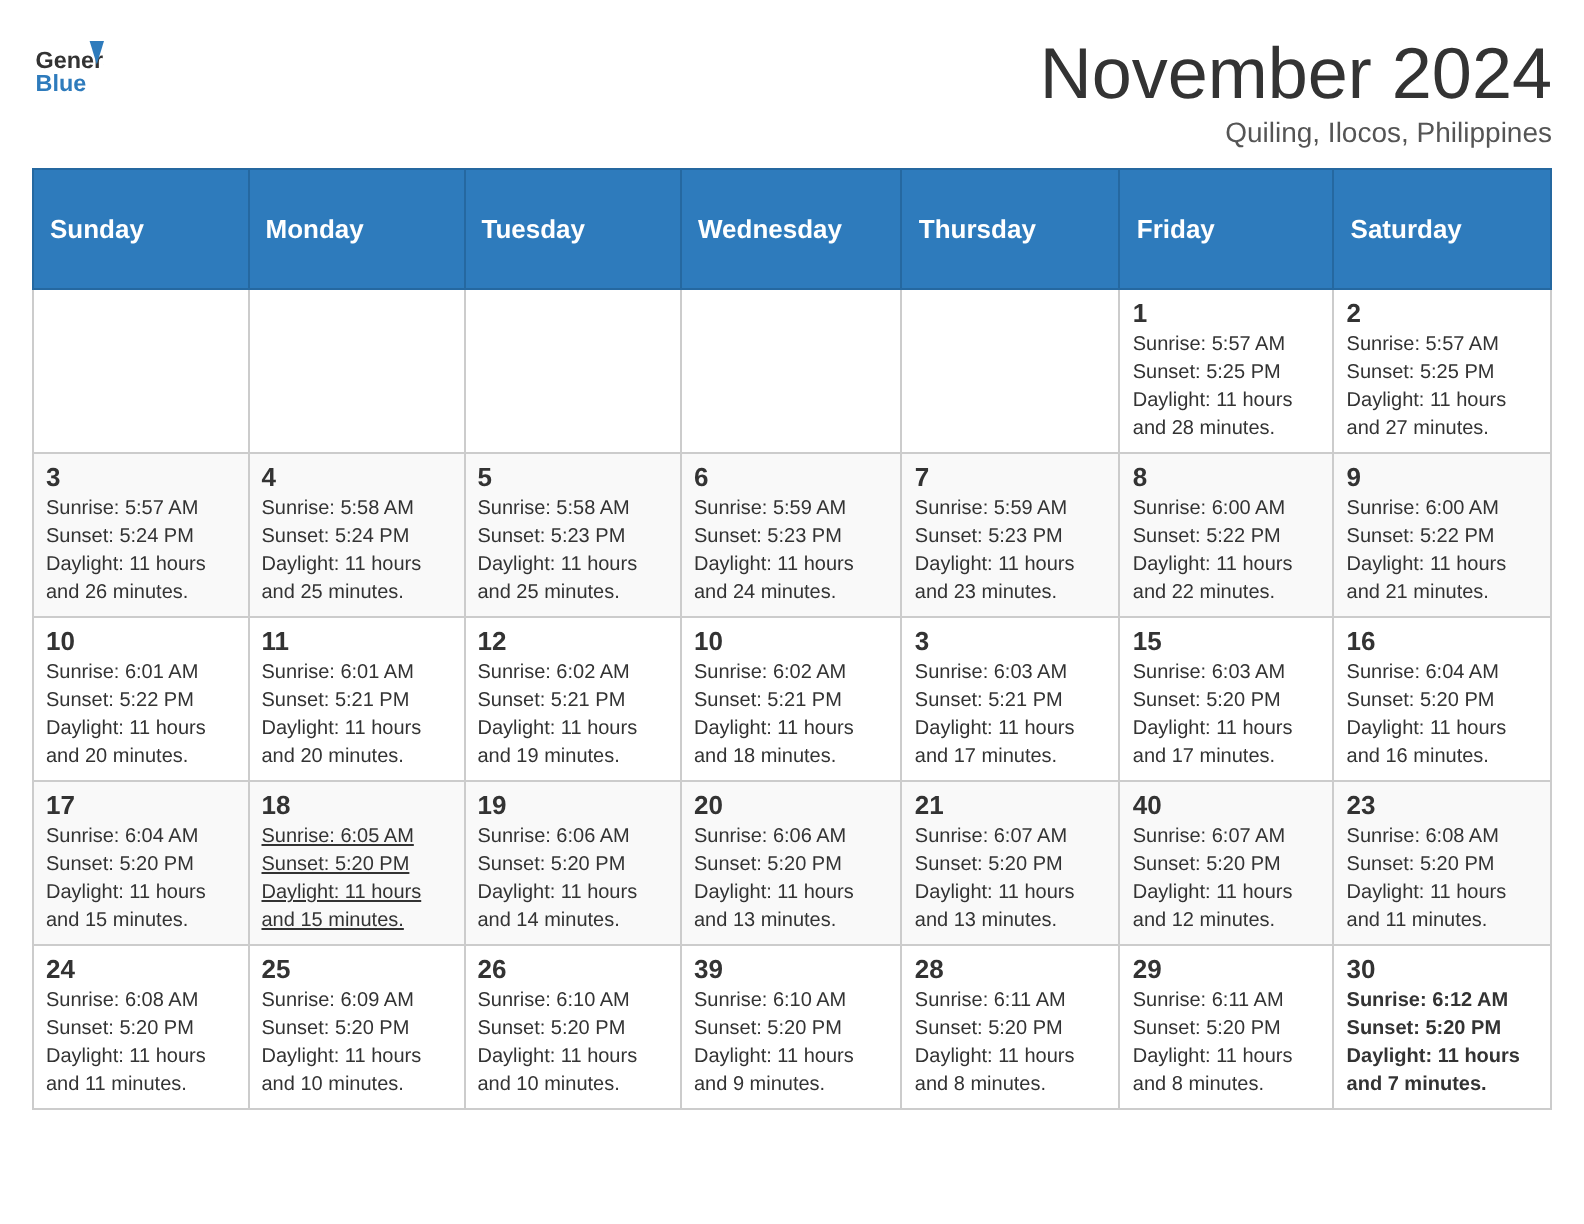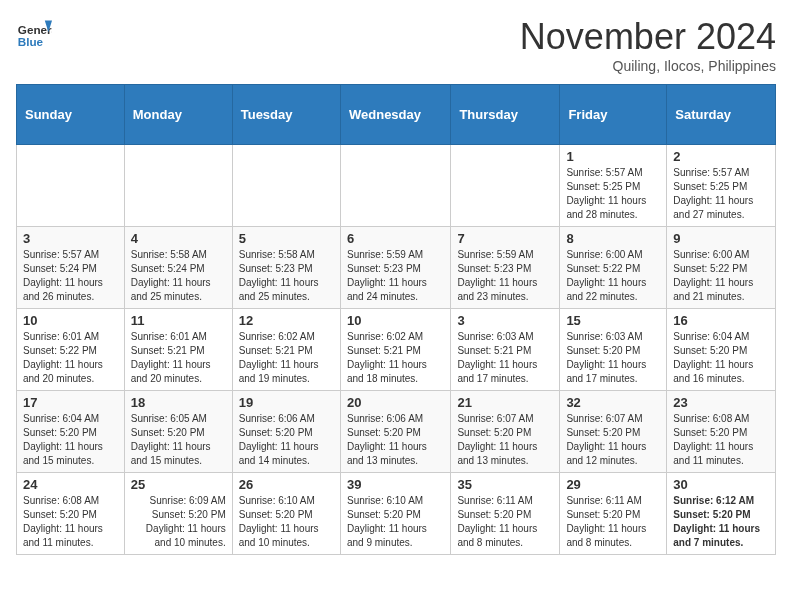--- a/index.html
+++ b/index.html
@@ -234,21 +234,21 @@
       <tr>
         <td>
           <span class="day-num">17</span>
           <div class="day-info" style="white-space: pre-line;">Sunrise: 6:04 AM
 Sunset: 5:20 PM
 Daylight: 11 hours
 and 15 minutes.</div>
         </td>
         <td>
           <span class="day-num">18</span>
-          <div class="day-info" style="white-space: pre-line;">Sunrise: 6:05 AM
+          <div class="day-info" style="white-space: pre-line; text-decoration: underline;">Sunrise: 6:05 AM
 Sunset: 5:20 PM
 Daylight: 11 hours
 and 15 minutes.</div>
         </td>
         <td>
           <span class="day-num">19</span>
           <div class="day-info" style="white-space: pre-line;">Sunrise: 6:06 AM
 Sunset: 5:20 PM
 Daylight: 11 hours
 and 14 minutes.</div>
@@ -261,21 +261,21 @@
 and 13 minutes.</div>
         </td>
         <td>
           <span class="day-num">21</span>
           <div class="day-info" style="white-space: pre-line;">Sunrise: 6:07 AM
 Sunset: 5:20 PM
 Daylight: 11 hours
 and 13 minutes.</div>
         </td>
         <td>
-          <span class="day-num">32</span>
+          <span class="day-num">40</span>
           <div class="day-info" style="white-space: pre-line;">Sunrise: 6:07 AM
 Sunset: 5:20 PM
 Daylight: 11 hours
 and 12 minutes.</div>
         </td>
         <td>
           <span class="day-num">23</span>
           <div class="day-info" style="white-space: pre-line;">Sunrise: 6:08 AM
 Sunset: 5:20 PM
 Daylight: 11 hours
@@ -285,41 +285,41 @@
       <tr>
         <td>
           <span class="day-num">24</span>
           <div class="day-info" style="white-space: pre-line;">Sunrise: 6:08 AM
 Sunset: 5:20 PM
 Daylight: 11 hours
 and 11 minutes.</div>
         </td>
         <td>
           <span class="day-num">25</span>
-          <div class="day-info" style="white-space: pre-line; text-align: right;">Sunrise: 6:09 AM
+          <div class="day-info" style="white-space: pre-line;">Sunrise: 6:09 AM
 Sunset: 5:20 PM
 Daylight: 11 hours
 and 10 minutes.</div>
         </td>
         <td>
           <span class="day-num">26</span>
           <div class="day-info" style="white-space: pre-line;">Sunrise: 6:10 AM
 Sunset: 5:20 PM
 Daylight: 11 hours
 and 10 minutes.</div>
         </td>
         <td>
           <span class="day-num">39</span>
           <div class="day-info" style="white-space: pre-line;">Sunrise: 6:10 AM
 Sunset: 5:20 PM
 Daylight: 11 hours
 and 9 minutes.</div>
         </td>
         <td>
-          <span class="day-num">35</span>
+          <span class="day-num">28</span>
           <div class="day-info" style="white-space: pre-line;">Sunrise: 6:11 AM
 Sunset: 5:20 PM
 Daylight: 11 hours
 and 8 minutes.</div>
         </td>
         <td>
           <span class="day-num">29</span>
           <div class="day-info" style="white-space: pre-line;">Sunrise: 6:11 AM
 Sunset: 5:20 PM
 Daylight: 11 hours

